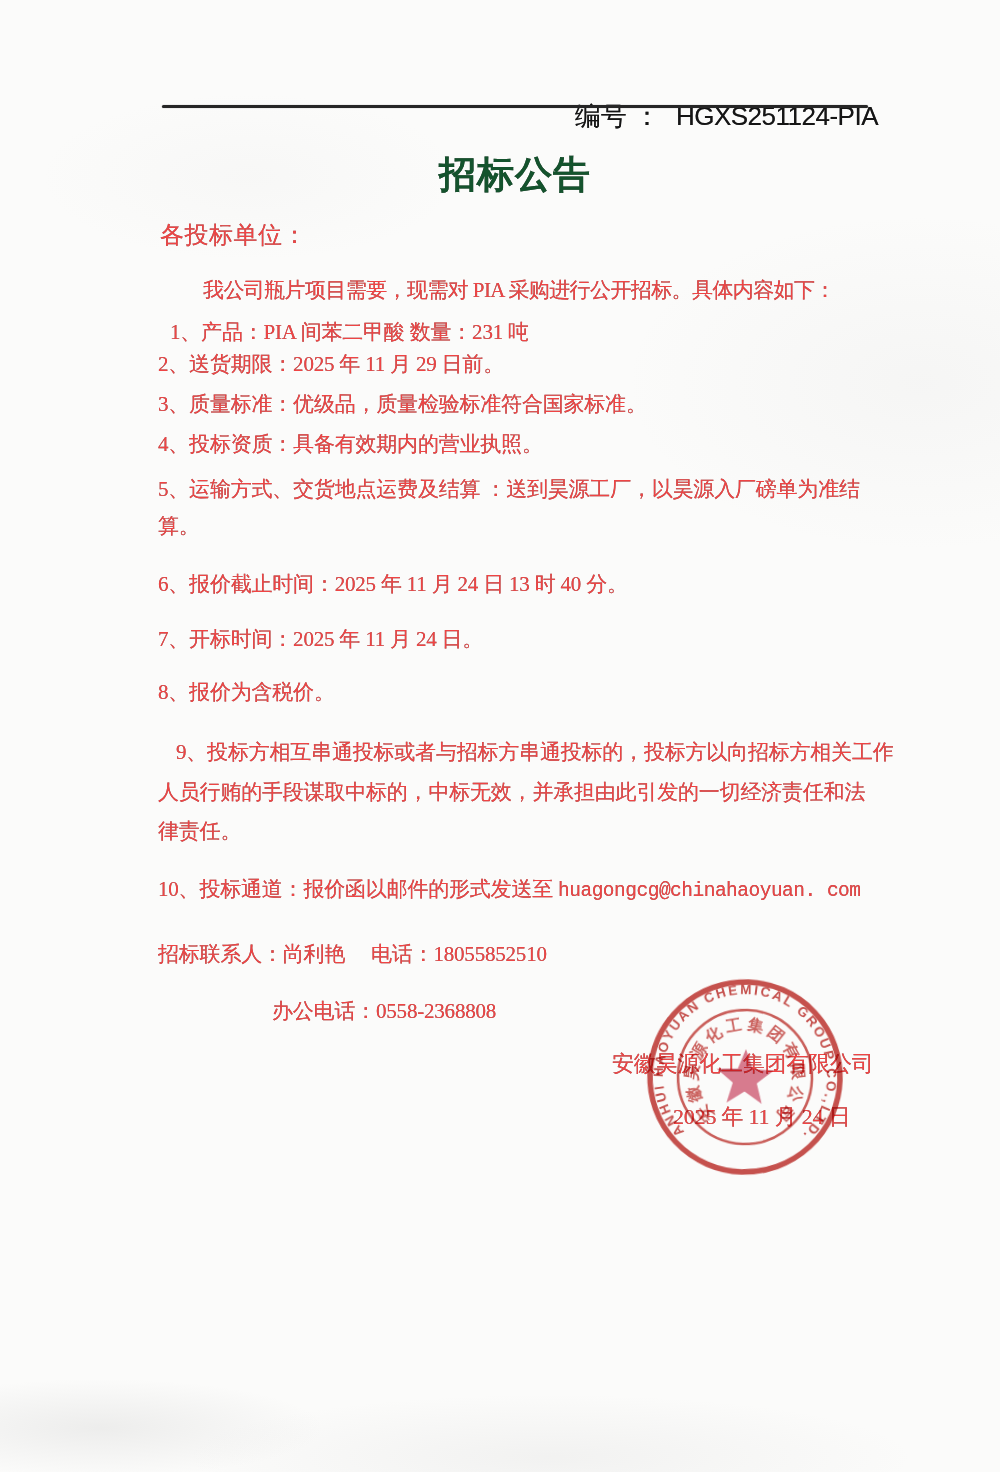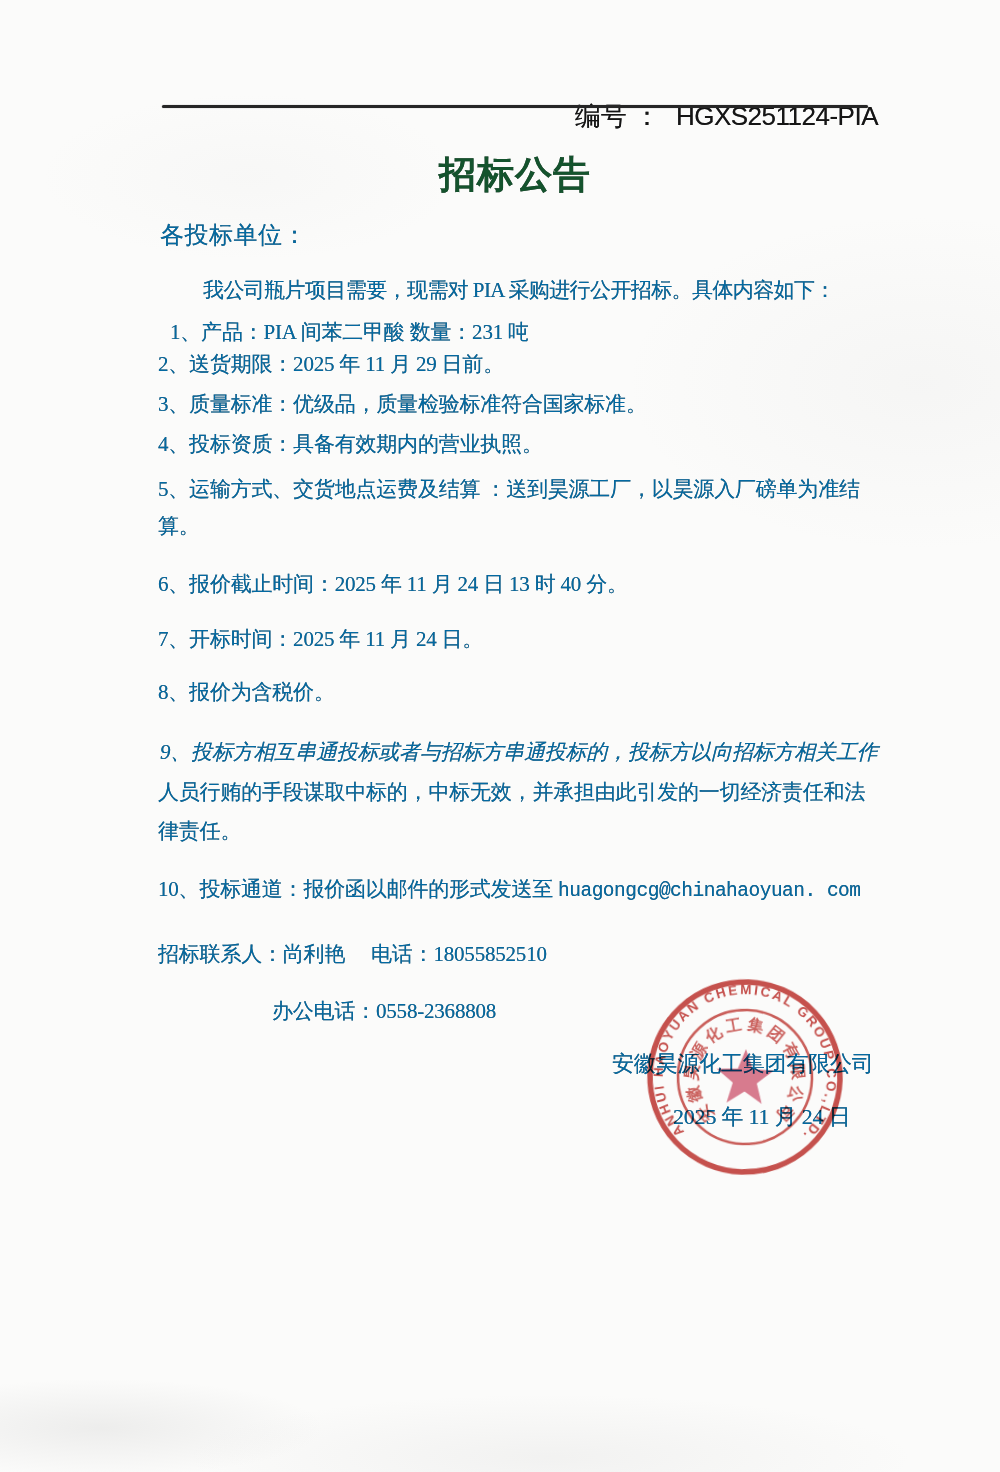--- a/index.html
+++ b/index.html
@@ -12,21 +12,21 @@
       radial-gradient(ellipse 520px 90px at 55% 99%, rgba(160,160,160,.10), transparent 70%),
       radial-gradient(ellipse 420px 240px at 92% 26%, rgba(190,190,190,.09), transparent 70%),
       radial-gradient(ellipse 300px 120px at 25% 12%, rgba(200,200,200,.07), transparent 70%),
       #fbfbfa;
     overflow:hidden;position:relative;
   }
   .page{position:absolute;inset:0;}
   .line{
     position:absolute;
     font-size:21px;line-height:1.25;letter-spacing:-0.2px;
-    white-space:pre;color:#0369a1;
+    white-space:pre;color:#ef4444;
     text-shadow:0 0 .5px rgba(30,30,30,.65);
   }
   .doc-number{
     position:absolute;top:68px;right:122px;
     font-family:"Liberation Sans","DejaVu Sans",sans-serif;
     font-weight:normal;font-size:26px;letter-spacing:0;
     color:#151515;text-shadow:0 0 .5px rgba(0,0,0,.6);
     white-space:pre;
   }
   .doc-number .num{margin-left:16px;letter-spacing:-0.5px;}
@@ -76,21 +76,21 @@
   <div class="line" style="top:391px;left:158px;">3、质量标准：优级品，质量检验标准符合国家标准。</div>
   <div class="line" style="top:431px;left:158px;">4、投标资质：具备有效期内的营业执照。</div>
 
   <div class="line" style="top:476px;left:158px;">5、运输方式、交货地点运费及结算 ：送到昊源工厂，以昊源入厂磅单为准结</div>
   <div class="line" style="top:513px;left:158px;">算。</div>
 
   <div class="line" style="top:571px;left:158px;">6、报价截止时间：2025 年 11 月 24 日 13 时 40 分。</div>
   <div class="line" style="top:626px;left:158px;">7、开标时间：2025 年 11 月 24 日。</div>
   <div class="line" style="top:679px;left:158px;">8、报价为含税价。</div>
 
-  <div class="line" style="top:739px;left:160px;font-style:italic;">9、投标方相互串通投标或者与招标方串通投标的，投标方以向招标方相关工作</div>
+  <div class="line" style="top:739px;left:176px;">9、投标方相互串通投标或者与招标方串通投标的，投标方以向招标方相关工作</div>
   <div class="line" style="top:779px;left:158px;">人员行贿的手段谋取中标的，中标无效，并承担由此引发的一切经济责任和法</div>
   <div class="line" style="top:818px;left:158px;">律责任。</div>
 
   <div class="line" style="top:876px;left:158px;"><span>10、投标通道：报价函以邮件的形式发送至 </span><span class="email">huagongcg@chinahaoyuan. com</span></div>
 
   <div class="line" style="top:941px;left:158px;">招标联系人：尚利艳　 电话：18055852510</div>
   <div class="line" style="top:998px;left:272px;">办公电话：0558-2368808</div>
 
   <div class="line" style="top:1050px;left:612px;font-size:22px;">安徽昊源化工集团有限公司</div>
   <div class="line" style="top:1103px;left:673px;font-size:22px;">2025 年 11 月 24 日</div>

